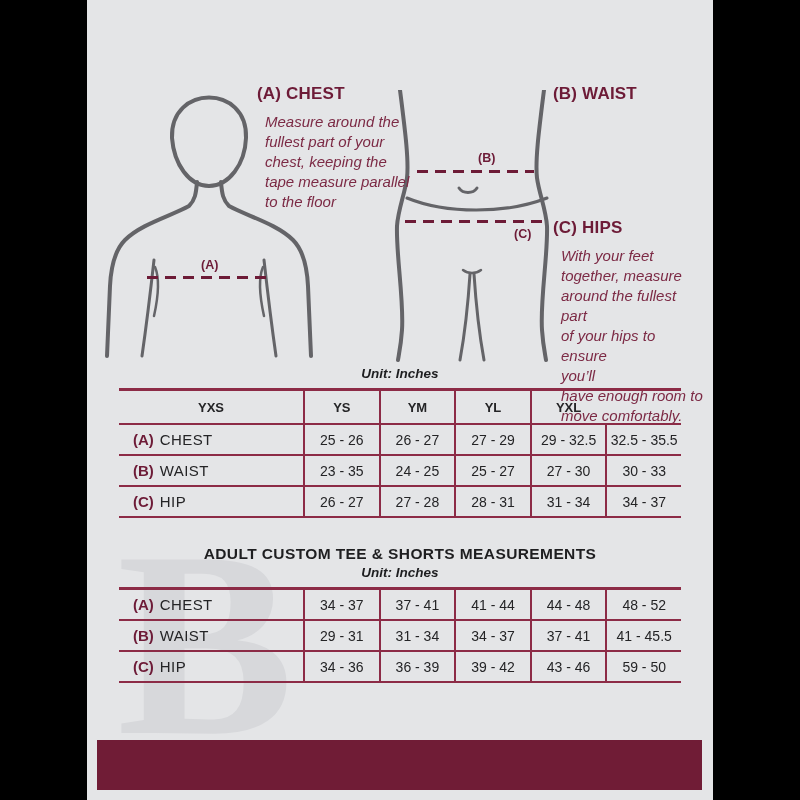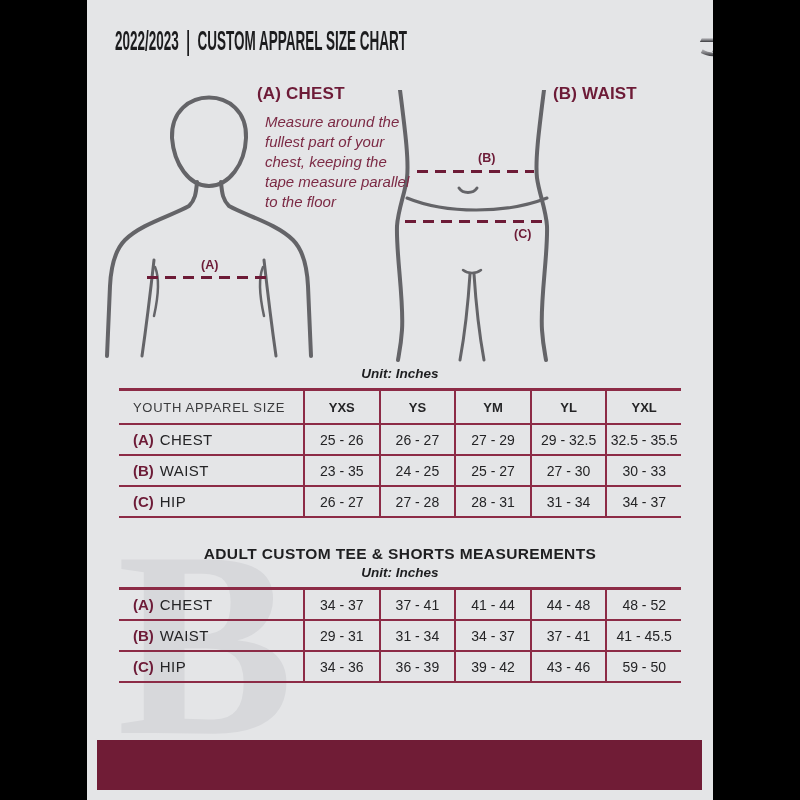--- a/index.html
+++ b/index.html
@@ -68,38 +68,20 @@
               background:var(--accent-maroon);z-index:3;}
 </style>
 </head>
 <body>
 
 <div class="stage">
   <div class="doc">
 
     <div class="watermark">B</div>
 
-    <div class="header">
-      <div class="title">2022/2023  |  CUSTOM APPAREL SIZE CHART</div>
-      <div class="brand">
-        <svg class="logo" width="44" height="38" viewBox="0 0 48 40" aria-hidden="true">
-          <defs>
-            <linearGradient id="lg" x1="0" y1="0" x2="0" y2="1">
-              <stop offset="0" stop-color="#b8b8bc"></stop>
-              <stop offset="0.5" stop-color="#808084"></stop>
-              <stop offset="1" stop-color="#3b3b3f"></stop>
-            </linearGradient>
-          </defs>
-          <text x="15" y="32" font-size="36" font-weight="bold" font-style="italic" font-family="Liberation Serif, serif" fill="url(#lg)">B</text>
-          <path d="M 3 17 L 27 17 L 25 21 L 1 21 Z" fill="url(#lg)"></path>
-          <path d="M 4 29 C 12 34 21 34 29 30 L 28 34 C 18 38 9 37 2 33 Z" fill="url(#lg)"></path>
-        </svg>
-
-      </div>
-    </div>
 
     <div class="guide">
 
       <svg class="fig fig-torso" width="212" height="284" viewBox="0 0 212 284" fill="none" stroke="currentColor" stroke-width="4" stroke-linecap="round">
         <path d="M 71 62 C 69 8 147 8 145 62 C 144 88 128 110 108 110 C 88 110 73 88 71 62"></path>
         <path d="M 96 106 C 95 118 94 124 88 130 C 70 140 40 148 24 164 C 14 174 10 190 9 210 L 6 280"></path>
         <path d="M 120 106 C 121 118 122 124 128 130 C 146 140 176 148 192 164 C 202 174 206 190 207 210 L 210 280"></path>
         <path d="M 53 184 C 49 220 45 252 41 280" stroke-width="3"></path>
         <path d="M 54 191 C 59 203 57 222 53 240" stroke-width="2.5"></path>
         <path d="M 163 184 C 167 220 171 252 175 280" stroke-width="3"></path>
@@ -127,27 +109,36 @@
         <h3 class="g-head">(A) CHEST</h3>
         <p class="g-body">Measure around the
 fullest part of your
 chest, keeping the
 tape measure parallel
 to the floor</p>
       </div>
       <div class="g-block text-b">
         <h3 class="g-head">(B) WAIST</h3>
       </div>
+      <div class="g-block text-c">
+        <h3 class="g-head">(C) HIPS</h3>
+        <p class="g-body">With your feet
+together, measure
+around the fullest part
+of your hips to ensure
+you’ll
+have enough room to
+move comfortably.</p>
+      </div>
     </div>
 
     <div class="table-sec sec-youth">
       <div class="t-unit">Unit: Inches</div>
       <div class="size-table">
           <div class="trow thead">
-            <div class="cell label-cell corner">YOUTH APPAREL SIZE</div>
             <div class="cell col-head">YXS</div>
             <div class="cell col-head">YS</div>
             <div class="cell col-head">YM</div>
             <div class="cell col-head">YL</div>
             <div class="cell col-head">YXL</div>
           </div>
           <div class="trow tdata">
             <div class="cell label-cell">
               <span class="rl-key">(A)</span>
               <span class="rl-name">CHEST</span>

